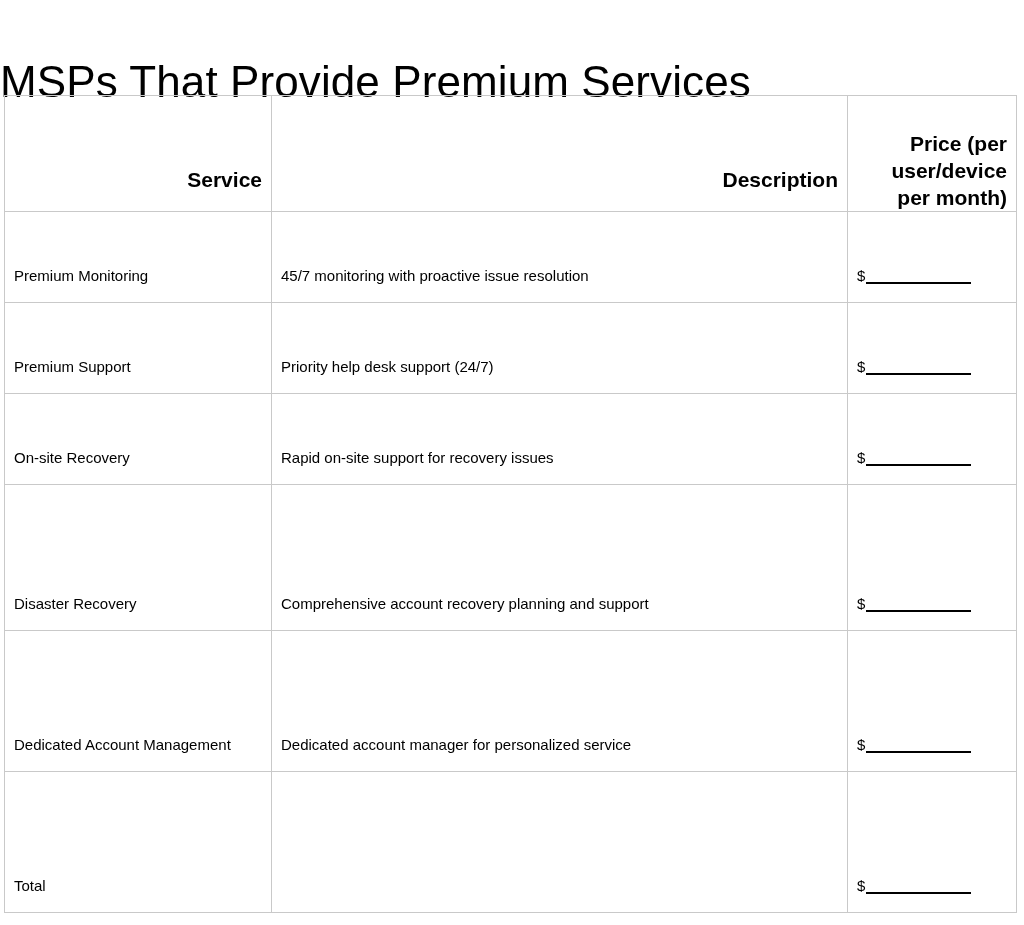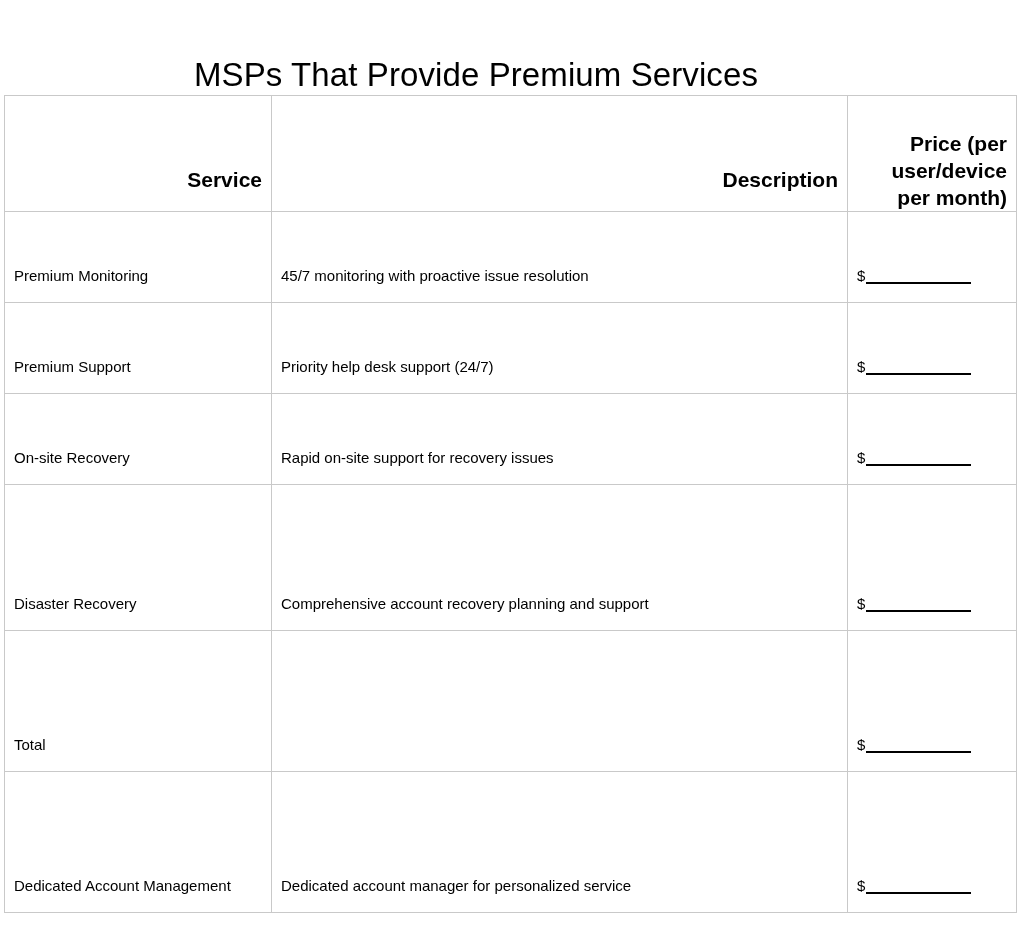--- a/index.html
+++ b/index.html
@@ -20,22 +20,22 @@
     width: 1024px;
     height: 925px;
     box-sizing: border-box;
     overflow: hidden;
   }
   .doc-title {
     position: absolute;
     top: 32px;
     left: 0;
     width: 952px;
-    text-align: center;
-    font-size: 33px;
+    text-align: left;
+    font-size: 44px;
     font-weight: 400;
     line-height: 42px;
     letter-spacing: 0.1px;
     white-space: nowrap;
   }
   .table-wrap {
     position: absolute;
     top: 95px;
     left: 4px;
     width: 1012px;
@@ -183,36 +183,36 @@
           <td class="desc-cell">
             <div class="cell-inner">Comprehensive account recovery planning and support</div>
           </td>
           <td class="price-cell">
             <div class="cell-inner"><span>$</span><span class="price-blank"></span></div>
           </td>
         </tr>
 
         <tr class="data-row row-h140">
           <td class="service-cell">
+            <div class="cell-inner">Dedicated Account Management</div>
+          </td>
+          <td class="desc-cell">
+            <div class="cell-inner">Dedicated account manager for personalized service</div>
+          </td>
+          <td class="price-cell">
+            <div class="cell-inner"><span>$</span><span class="price-blank"></span></div>
+          </td>
+        </tr>
+
+        <tr class="data-row row-h140">
+          <td class="service-cell">
             <div class="cell-inner">Total</div>
           </td>
           <td class="desc-cell empty-cell">
             <div class="cell-inner"></div>
-          </td>
-          <td class="price-cell">
-            <div class="cell-inner"><span>$</span><span class="price-blank"></span></div>
-          </td>
-        </tr>
-
-        <tr class="data-row row-h140">
-          <td class="service-cell">
-            <div class="cell-inner">Dedicated Account Management</div>
-          </td>
-          <td class="desc-cell">
-            <div class="cell-inner">Dedicated account manager for personalized service</div>
           </td>
           <td class="price-cell">
             <div class="cell-inner"><span>$</span><span class="price-blank"></span></div>
           </td>
         </tr>
 
       </tbody>
     </table>
   </div>
 

